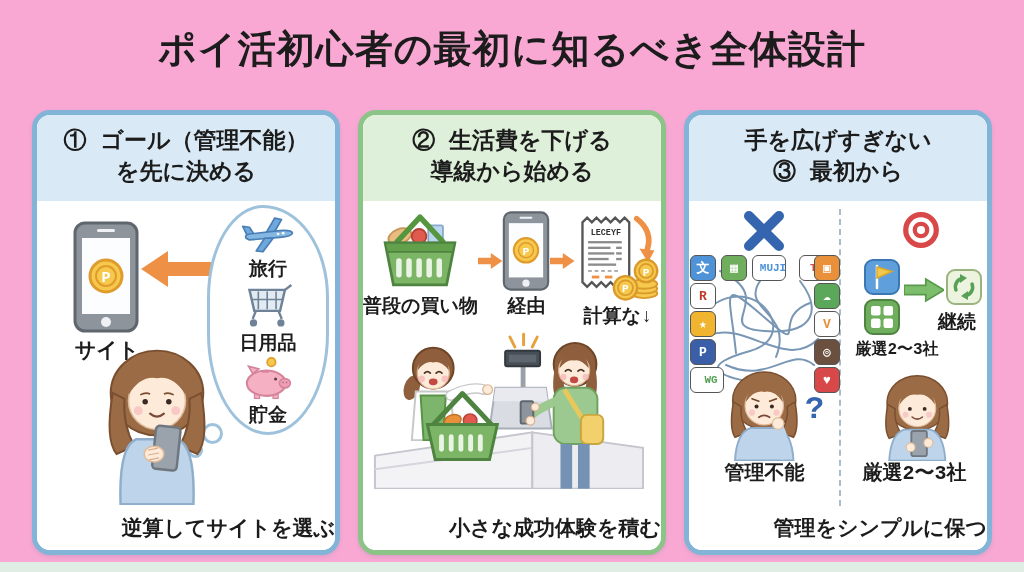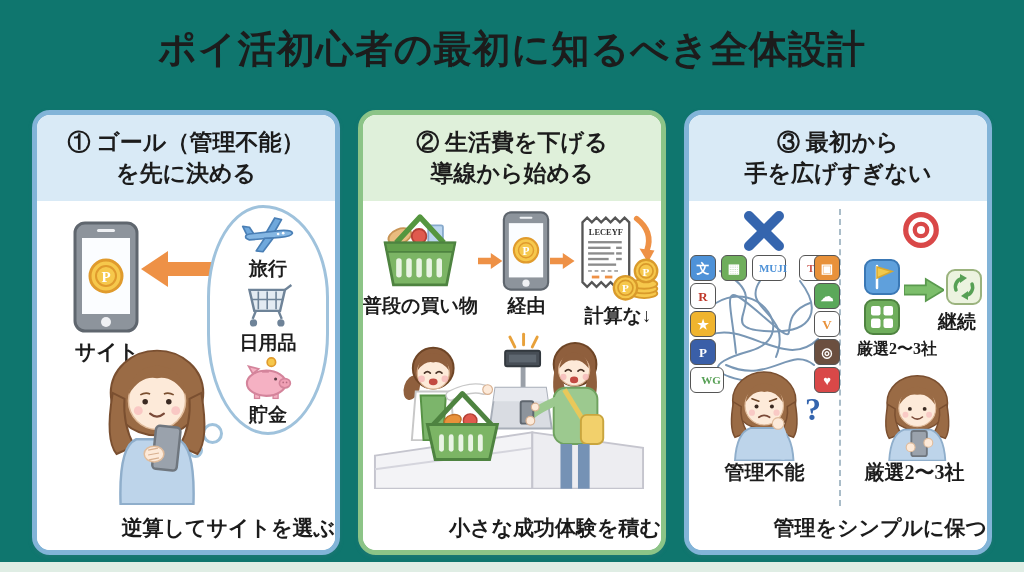--- a/index.html
+++ b/index.html
@@ -1,17 +1,17 @@
 <!DOCTYPE html>
 <html><head>
 <meta charset="utf-8">
 <style>
   html,body{margin:0;padding:0;}
   .canvas{position:relative;width:1024px;height:572px;overflow:hidden;
-    background:#0f766e;font-family:Liberation Serif, serif;color:#1C1C1C;}
+    background:#f9a8d4;font-family:Liberation Mono, monospace;color:#1C1C1C;}
   .page-title{position:absolute;top:24px;left:0;right:0;text-align:center;
     font-size:38px;font-weight:900;letter-spacing:1px;}
   .panels{position:absolute;top:110px;left:32px;right:32px;height:445px;display:flex;gap:18px;}
   .panel{flex:1;border:5px solid;border-radius:18px;background:#FFF;overflow:hidden;
     display:flex;flex-direction:column;box-shadow:0 2px 4px rgba(90,120,140,.18);}
   .panel-blue{border-color:#82B4D8;}
   .panel-green{border-color:#8CC487;}
   .panel-header{height:86px;display:flex;flex-direction:column;justify-content:center;
     text-align:center;font-size:23px;font-weight:800;line-height:1.35;}
   .panel-blue .panel-header{background:#D9EAF6;}
@@ -312,22 +312,22 @@
             <rect x="211" y="116" width="12" height="46" fill="#7592B5"></rect>
           </g>
         </svg>
 
         <div class="caption">小さな成功体験を積む</div>
       </div>
     </section>
 
     <section class="panel panel-blue">
       <header class="panel-header">
+        <span>手を広げすぎない</span>
         <span>③ 最初から</span>
-        <span>手を広げすぎない</span>
       </header>
       <div class="panel-body">
         <div class="p3-divider"></div>
 
         <div class="p3-left">
           <svg class="xmark" width="44" height="44" viewBox="0 0 44 44">
             <line x1="7" y1="7" x2="37" y2="37" stroke="#3565AE" stroke-width="10" stroke-linecap="round"></line>
             <line x1="37" y1="7" x2="7" y2="37" stroke="#3565AE" stroke-width="10" stroke-linecap="round"></line>
           </svg>
 

